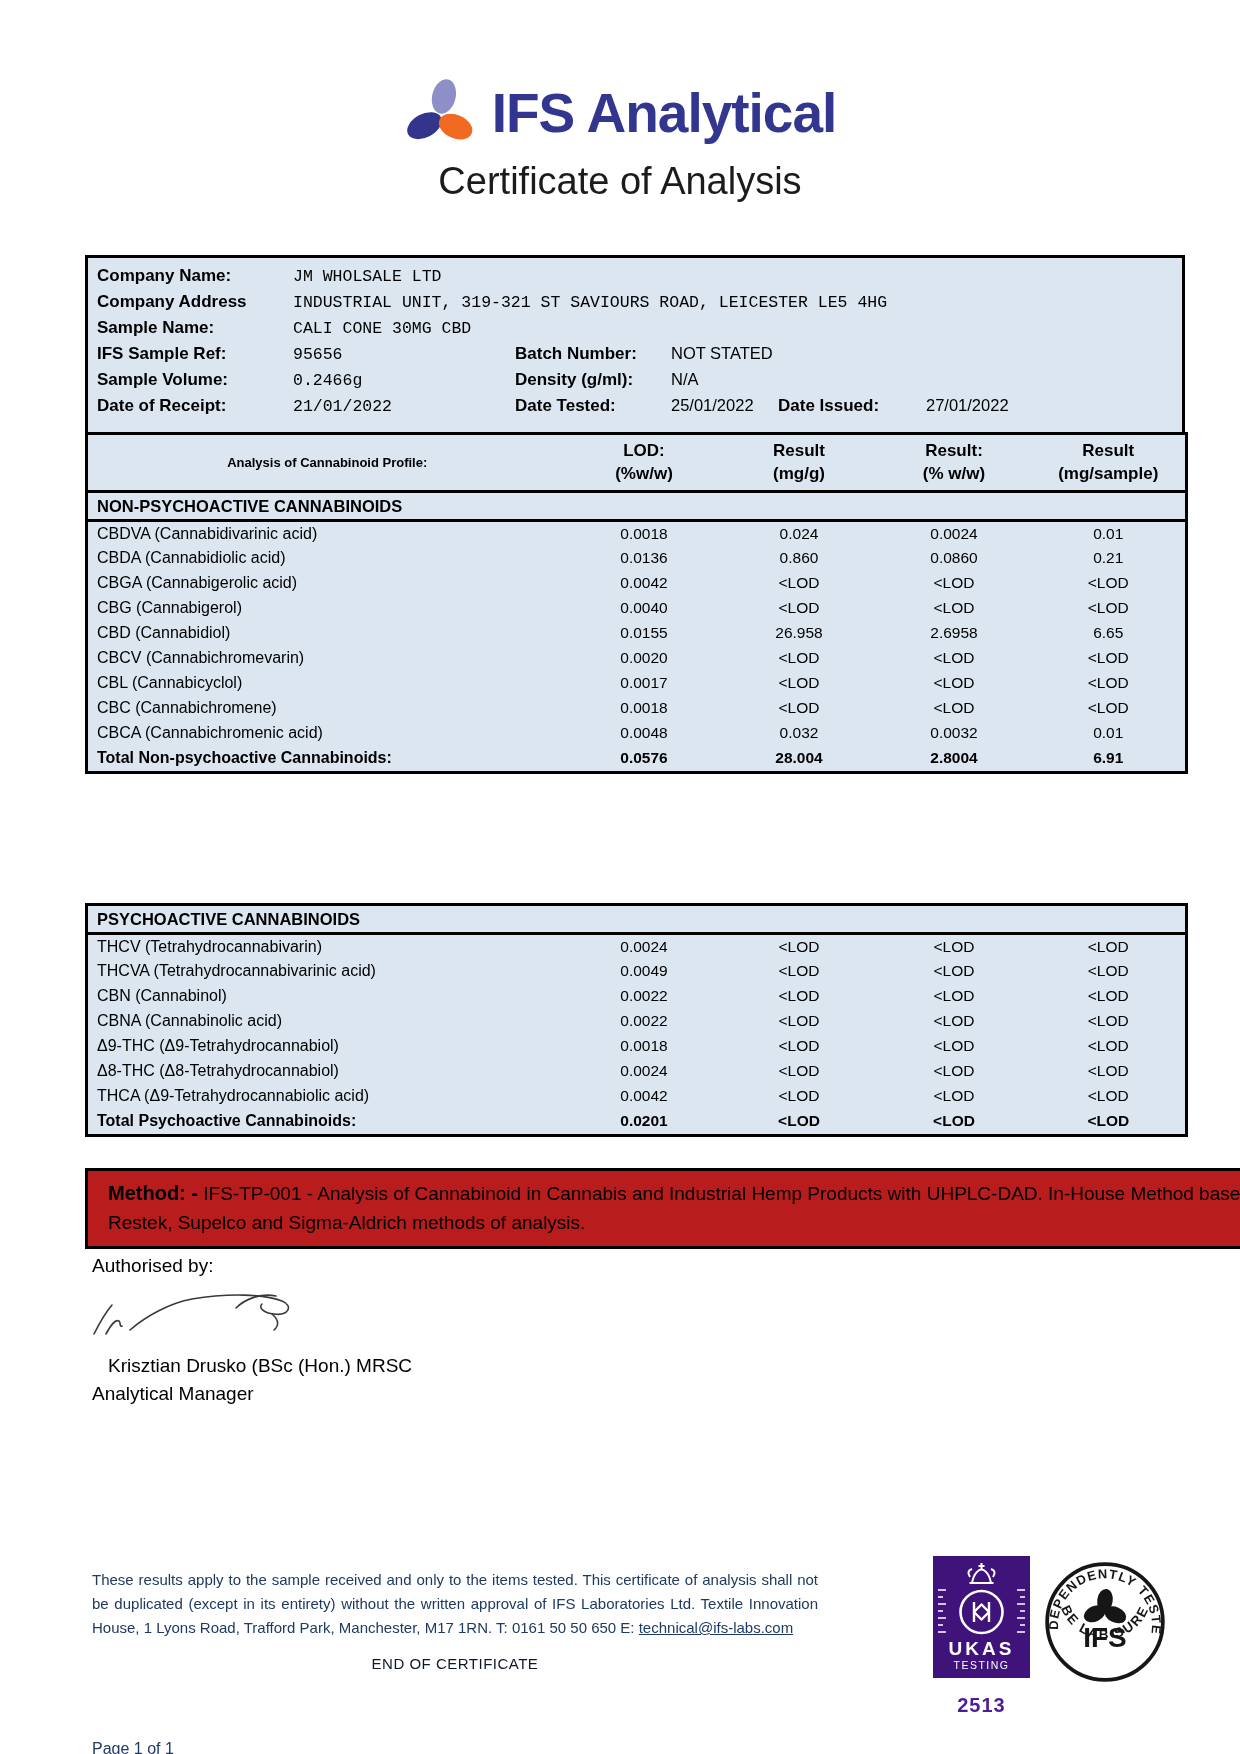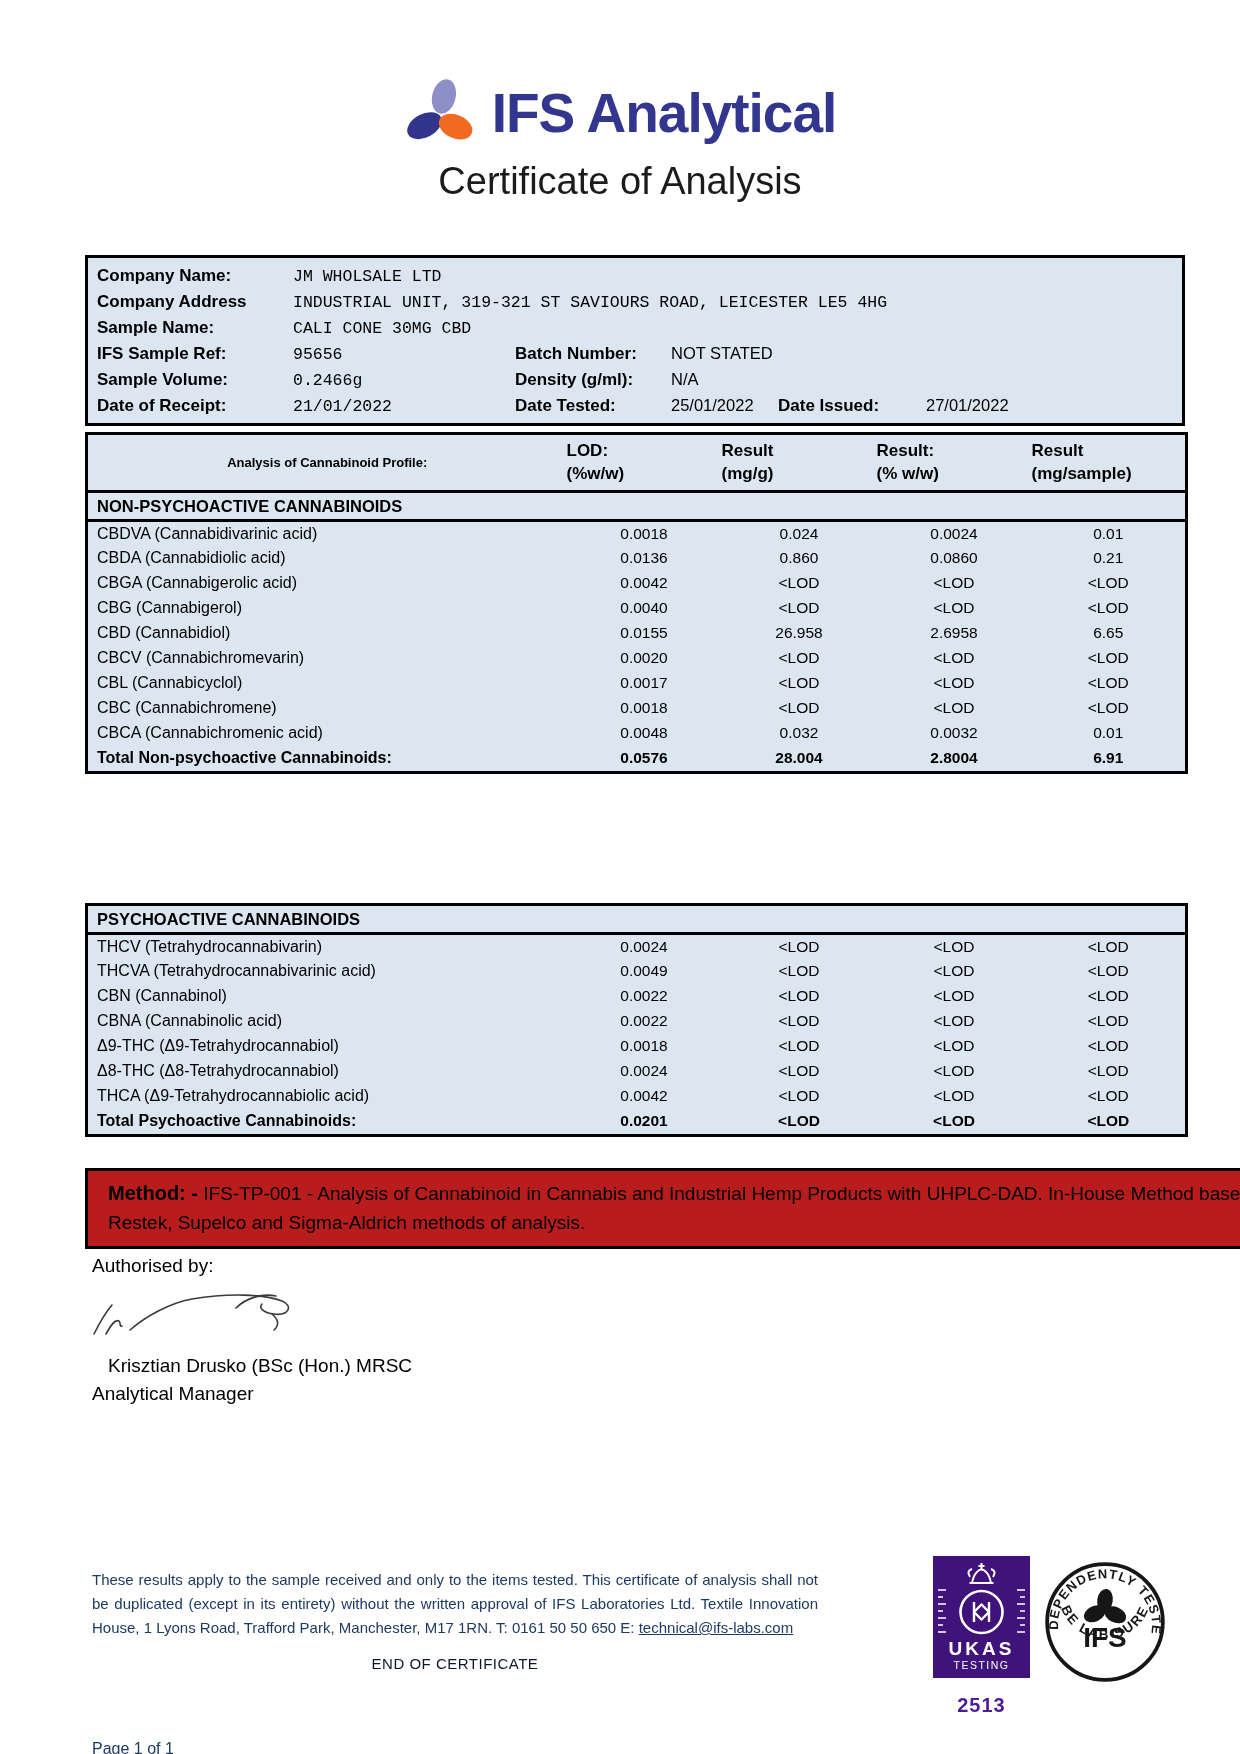--- a/index.html
+++ b/index.html
@@ -10,41 +10,41 @@
     overflow:hidden;
   }
   
   .logo-row { position:absolute; top:76px; left:0; width:100%;
     display:flex; justify-content:center; align-items:center; gap:14px; }
   .brand-name { font-size:55px; font-weight:bold; color:#33368e; letter-spacing:-1px; }
   .cert-title { position:absolute; top:160px; left:0; width:100%;
     text-align:center; font-size:38px; color:#1b1b1b; }
   
   .info-panel { position:absolute; left:85px; top:255px; width:1100px;
-    background:#dce6f1; border:3px solid #000; padding:5px 0 4px 0; }
+    background:#dce6f1; border:3px solid #000; padding:5px 0 13px 0; }
   .info-row { display:flex; align-items:baseline; padding:1px 0 1px 9px;
     font-size:17px; line-height:23px; }
   .il  { width:196px; font-weight:bold; flex:none; }
   .iv1 { width:222px; flex:none; font-size:16.5px;font-family:Liberation Mono, monospace; }
   .iv1.wide { width:auto; flex:1; }
   .il2 { width:156px; font-weight:bold; flex:none; }
   .iv2 { width:107px; flex:none; font-size:16.5px; }
   .il3 { width:148px; font-weight:bold; flex:none; }
   .iv3 { flex:1; font-size:16.5px; }
   
   .an-table { position:absolute; left:85px; width:1100px;
     border-collapse:collapse; background:#dce6f1; border:3px solid #000;
     table-layout:fixed; }
   .an-table.t1 { top:432px; }
   .an-table.t2 { top:903px; }
   .an-table col.c-name { width:480px; }
   .an-table col.c-val  { width:155px; }
   .hdr-row th { border-bottom:3px solid #000; height:58px; vertical-align:middle; }
   .hdr-title { text-align:center; font-size:13px; font-weight:bold; }
-  .hdr-col { font-size:17px; font-weight:bold; text-align:left; line-height:1.35; }
+  .hdr-col { font-size:17px; font-weight:bold; text-align:center; line-height:1.35; }
   .sec-row th { text-align:left; padding-left:9px; font-size:16.5px; font-weight:bold;
     height:29px; border-bottom:3px solid #000; }
   .an-table td { height:25px; vertical-align:middle; }
   td.name-cell { text-align:left; padding-left:9px; font-size:16px; }
   td.val-cell  { text-align:center; font-size:15.5px; }
   tr.total-row td { font-weight:bold; height:27px; }
   
   .method-box { position:absolute; left:85px; top:1168px; width:1224px;
     background:#b91c1c; border:3px solid #000; padding:7px 11px 9px 20px;
     font-size:19px; line-height:1.5; }

